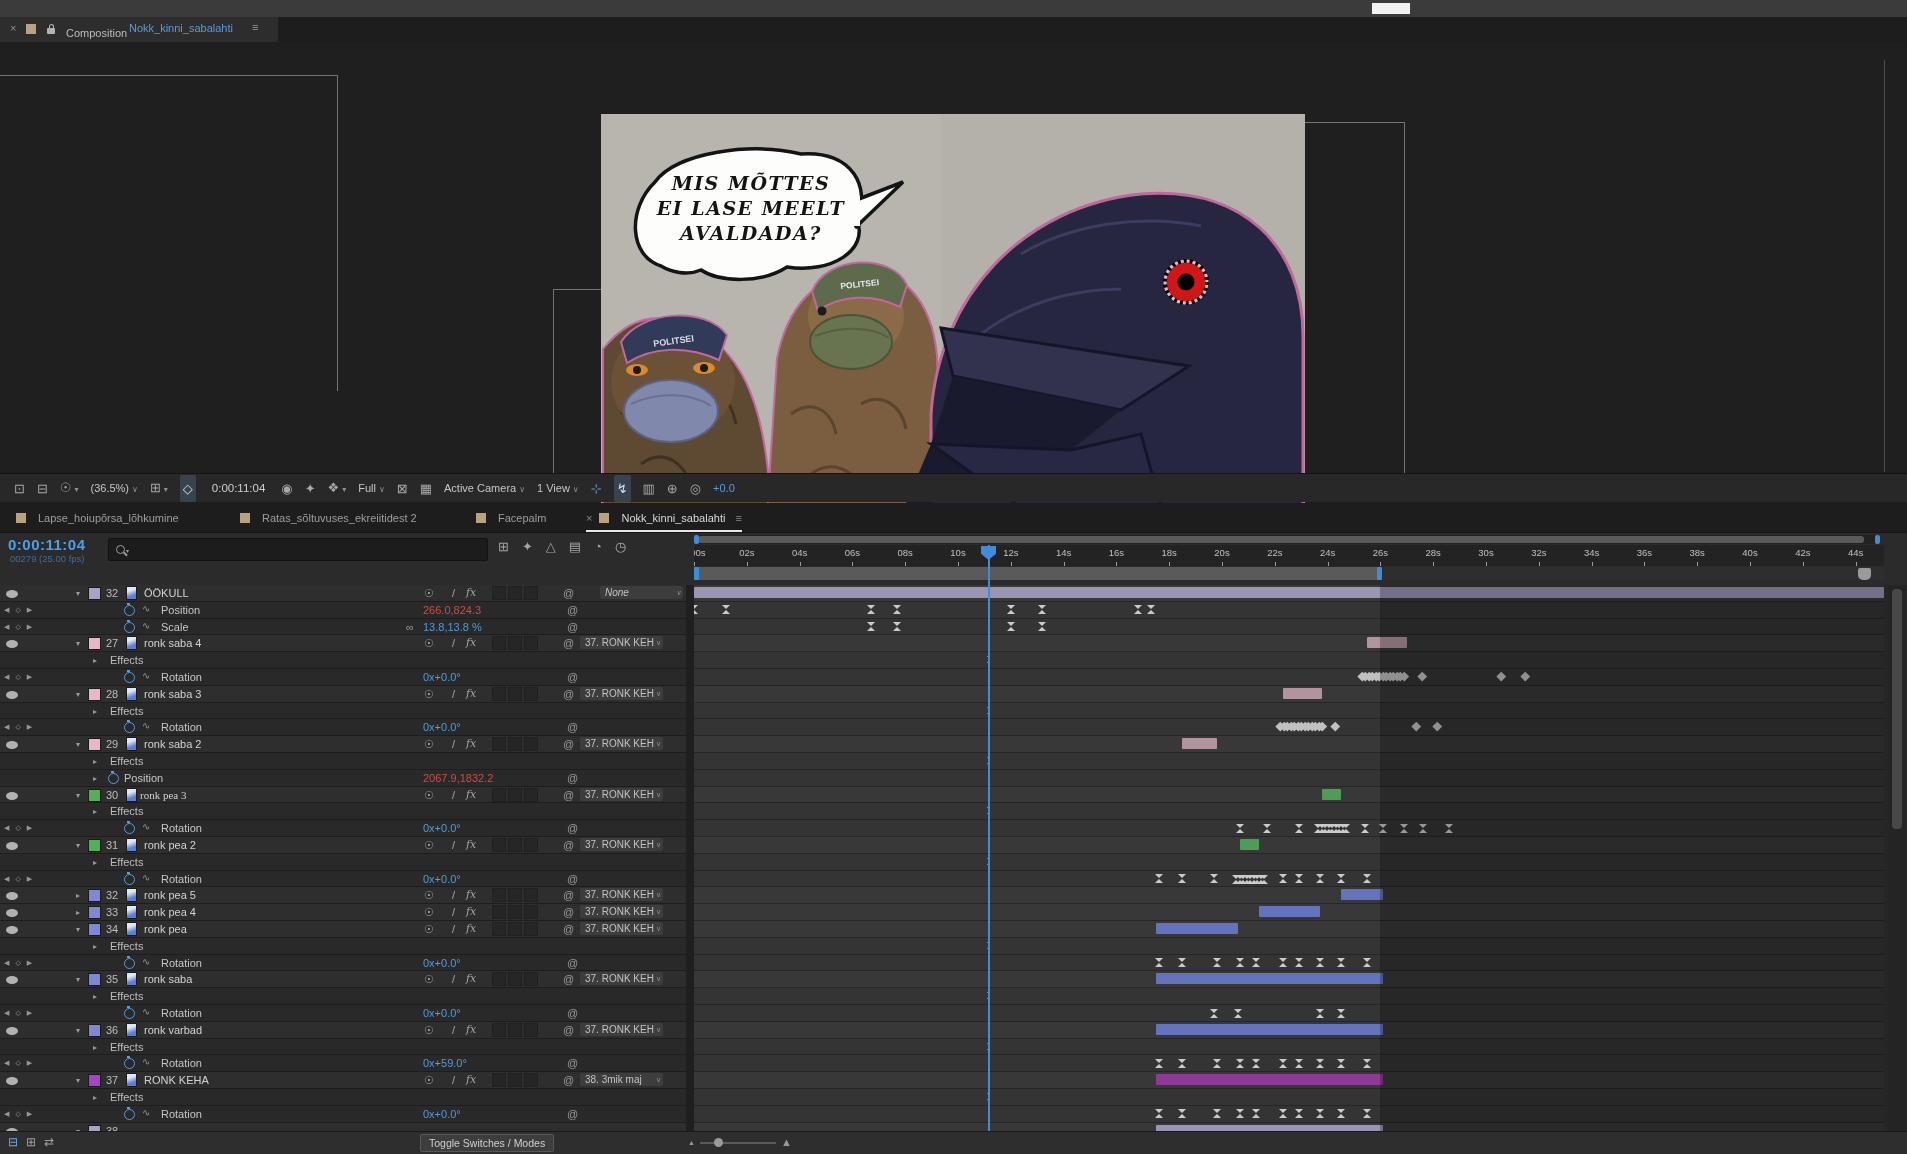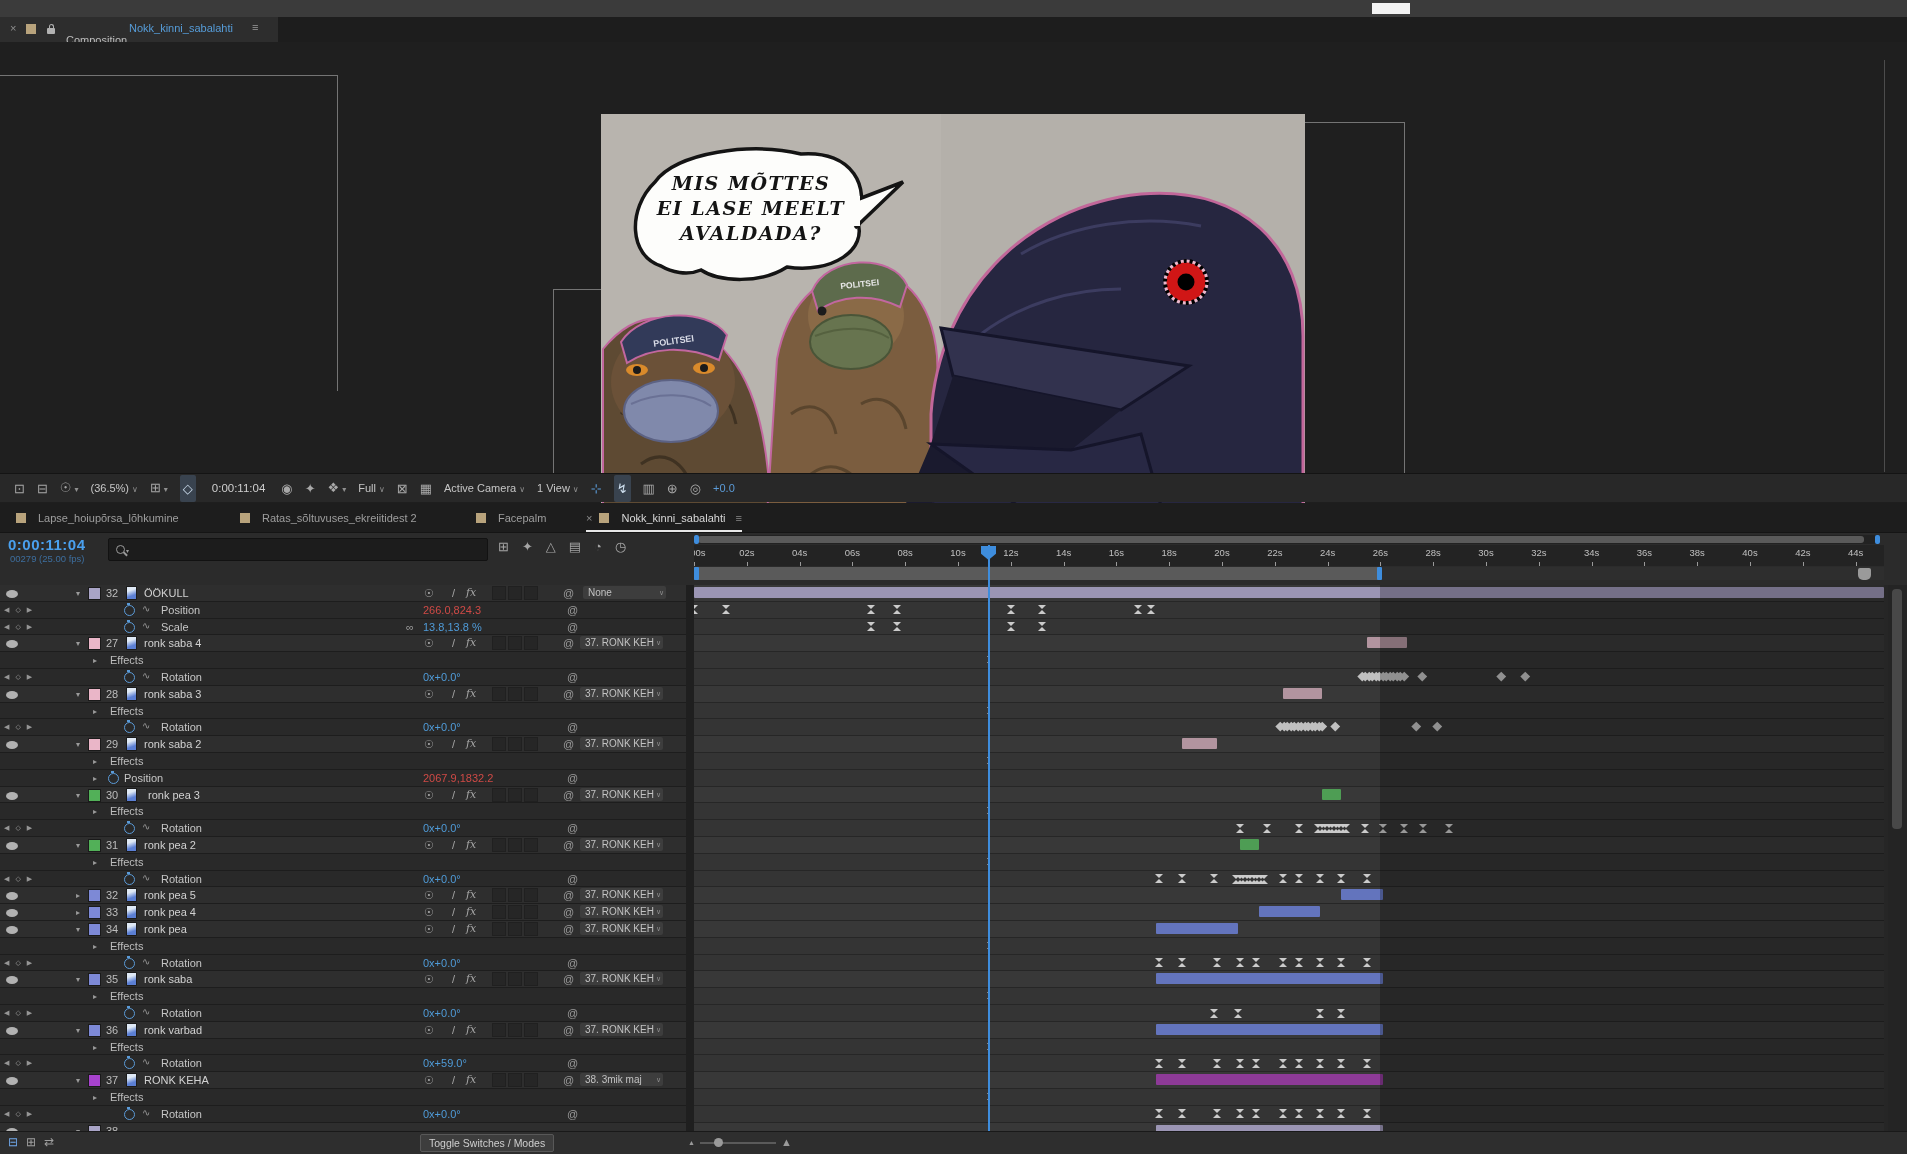--- a/index.html
+++ b/index.html
@@ -127,21 +127,21 @@
 <div id="root">
 
   <div class="abs" id="titlebar"></div>
   <div class="abs" id="win-sliver"></div>
 
   <div class="abs" id="comp-tabbar">
     <div class="abs" id="comp-tab">
       <span class="abs" style="left:10px;top:5px;color:#8f8f8f;">×</span>
       <span class="abs tan-sq" style="left:26px;top:7px;"></span>
       <span class="abs lck" style="left:47px;top:11px;"></span>
-      <span class="abs" style="left:66px;top:17px;color:#bdbdbd;">Composition</span>
+      <span class="abs" style="left:66px;top:10px;color:#bdbdbd;">Composition</span>
       <span class="abs blue-txt" style="left:129px;top:5px;">Nokk_kinni_sabalahti</span>
       <span class="abs" style="left:252px;top:4px;color:#9a9a9a;">≡</span>
     </div>
   </div>
   <div class="abs blue-txt" id="comp-crumb">Nokk_kinni_sabalahti</div>
 
   <div class="abs" id="viewer">
     <div class="abs wire" style="left:0;top:33px;width:337px;height:315px;border-top-width:1px;border-right-width:1px;"></div>
     <div class="abs wire" style="left:553px;top:247px;width:260px;height:184px;border-top-width:1px;border-left-width:1px;"></div>
     <div class="abs wire" style="left:1305px;top:80px;width:99px;height:351px;border-top-width:1px;border-right-width:1px;"></div>
@@ -336,21 +336,21 @@
           <span class="abs lnum" style="left: 106px; top: 2px;">32</span>
           <span class="abs thumb" style="left: 126px; top: 1px;"></span>
           <span class="abs lname" style="left: 144px; top: 2px;">ÖÖKULL</span>
           <span class="abs sw-ic" style="left: 424px; top: 2px;">☉</span>
           <span class="abs sw-ic" style="left: 452px; top: 2px;">/</span>
           <span class="abs fxtxt" style="left: 466px; top: 1px;">fx</span>
           <span class="abs sw-cell" style="left: 492px; top: 1px;"></span>
           <span class="abs sw-cell" style="left: 508px; top: 1px;"></span>
           <span class="abs sw-cell" style="left: 524px; top: 1px;"></span>
           <span class="abs at" style="left: 563px; top: 2px;">@</span>
-          <span class="dd" style="left: 583px; top: 1px; width: 66px;">None<span class="ddar">∨</span></span>
+          <span class="dd" style="left: 600px; top: 1px; width: 66px; font-style: italic;">None<span class="ddar">∨</span></span>
         </div>
         <div class="row-track">
           <span class="lbar" style="left: 0px; width: 1190px; background: rgb(155, 149, 180);"></span>
         </div>
         <div class="gutter"></div>
       </div>
       <div class="row sub" style="top: 16.8px;">
         <div class="row-left">
           <span class="navs">◀◇▶</span>
           <span class="abs stopw" style="left: 124px; top: 3px;"></span>
@@ -554,21 +554,21 @@
         <div class="row-track"></div>
         <div class="gutter"></div>
       </div>
       <div class="row" style="top: 201.6px;">
         <div class="row-left">
           <span class="abs eye" style="left: 6px; top: 5px;"></span>
           <span class="abs twirl" style="left: 76px; top: 4px;">▾</span>
           <span class="abs swatch" style="left: 88px; top: 2px; background: rgb(82, 176, 88);"></span>
           <span class="abs lnum" style="left: 106px; top: 2px;">30</span>
           <span class="abs thumb" style="left: 126px; top: 1px;"></span>
-          <span class="abs lname" style="left: 148px; top: 2px;">ronk pea 3</span>
+          <span class="abs lname" style="left: 140px; top: 2px; font-family: Liberation Serif, serif;">ronk pea 3</span>
           <span class="abs sw-ic" style="left: 424px; top: 2px;">☉</span>
           <span class="abs sw-ic" style="left: 452px; top: 2px;">/</span>
           <span class="abs fxtxt" style="left: 466px; top: 1px;">fx</span>
           <span class="abs sw-cell" style="left: 492px; top: 1px;"></span>
           <span class="abs sw-cell" style="left: 508px; top: 1px;"></span>
           <span class="abs sw-cell" style="left: 524px; top: 1px;"></span>
           <span class="abs at" style="left: 563px; top: 2px;">@</span>
           <span class="dd" style="left: 580px; top: 1px; width: 66px;">37. RONK KEH<span class="ddar">∨</span></span>
         </div>
         <div class="row-track">

